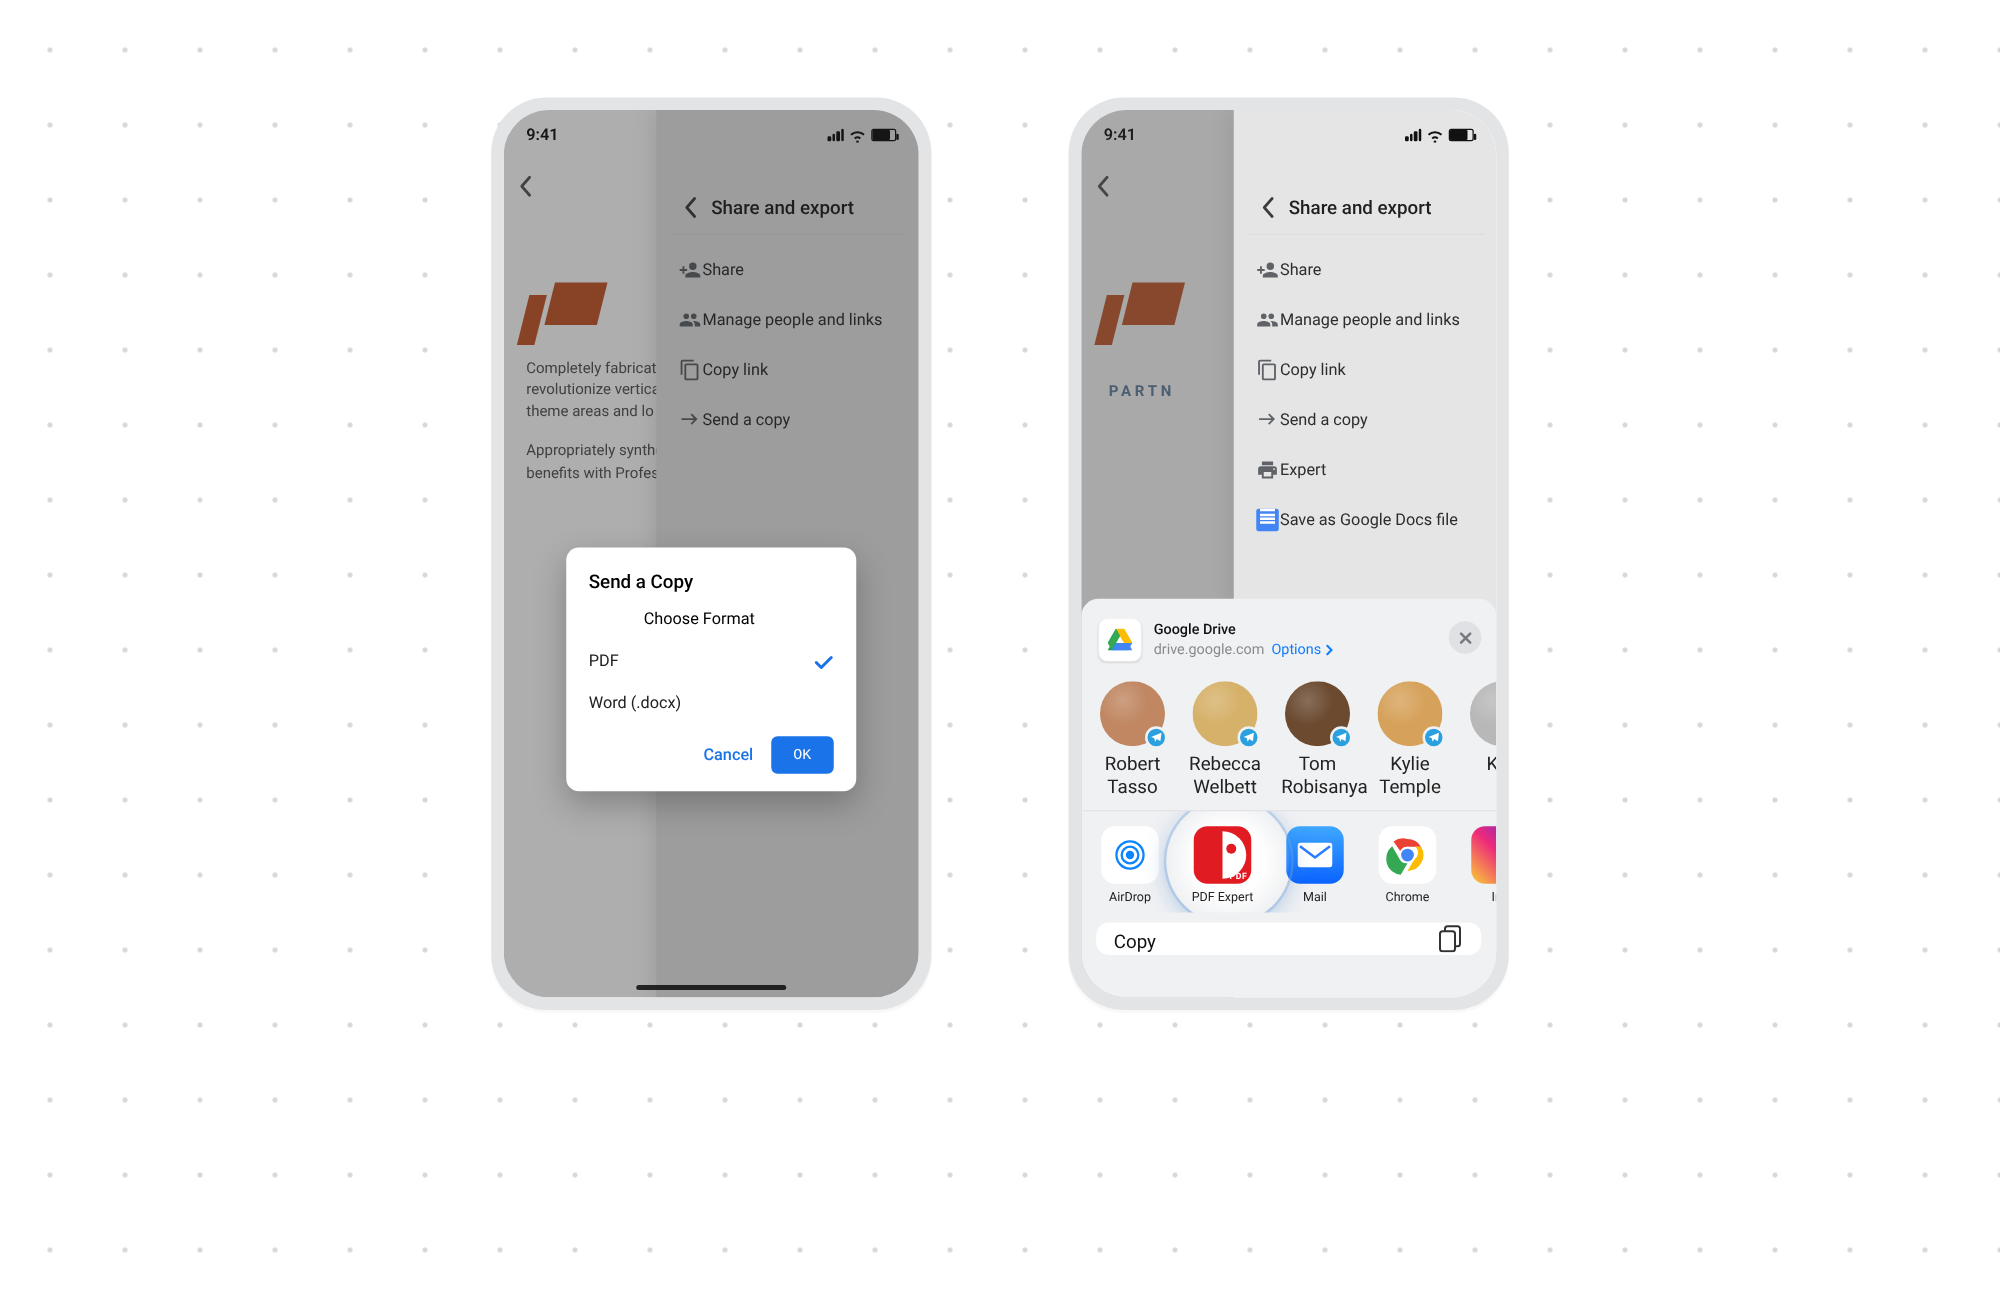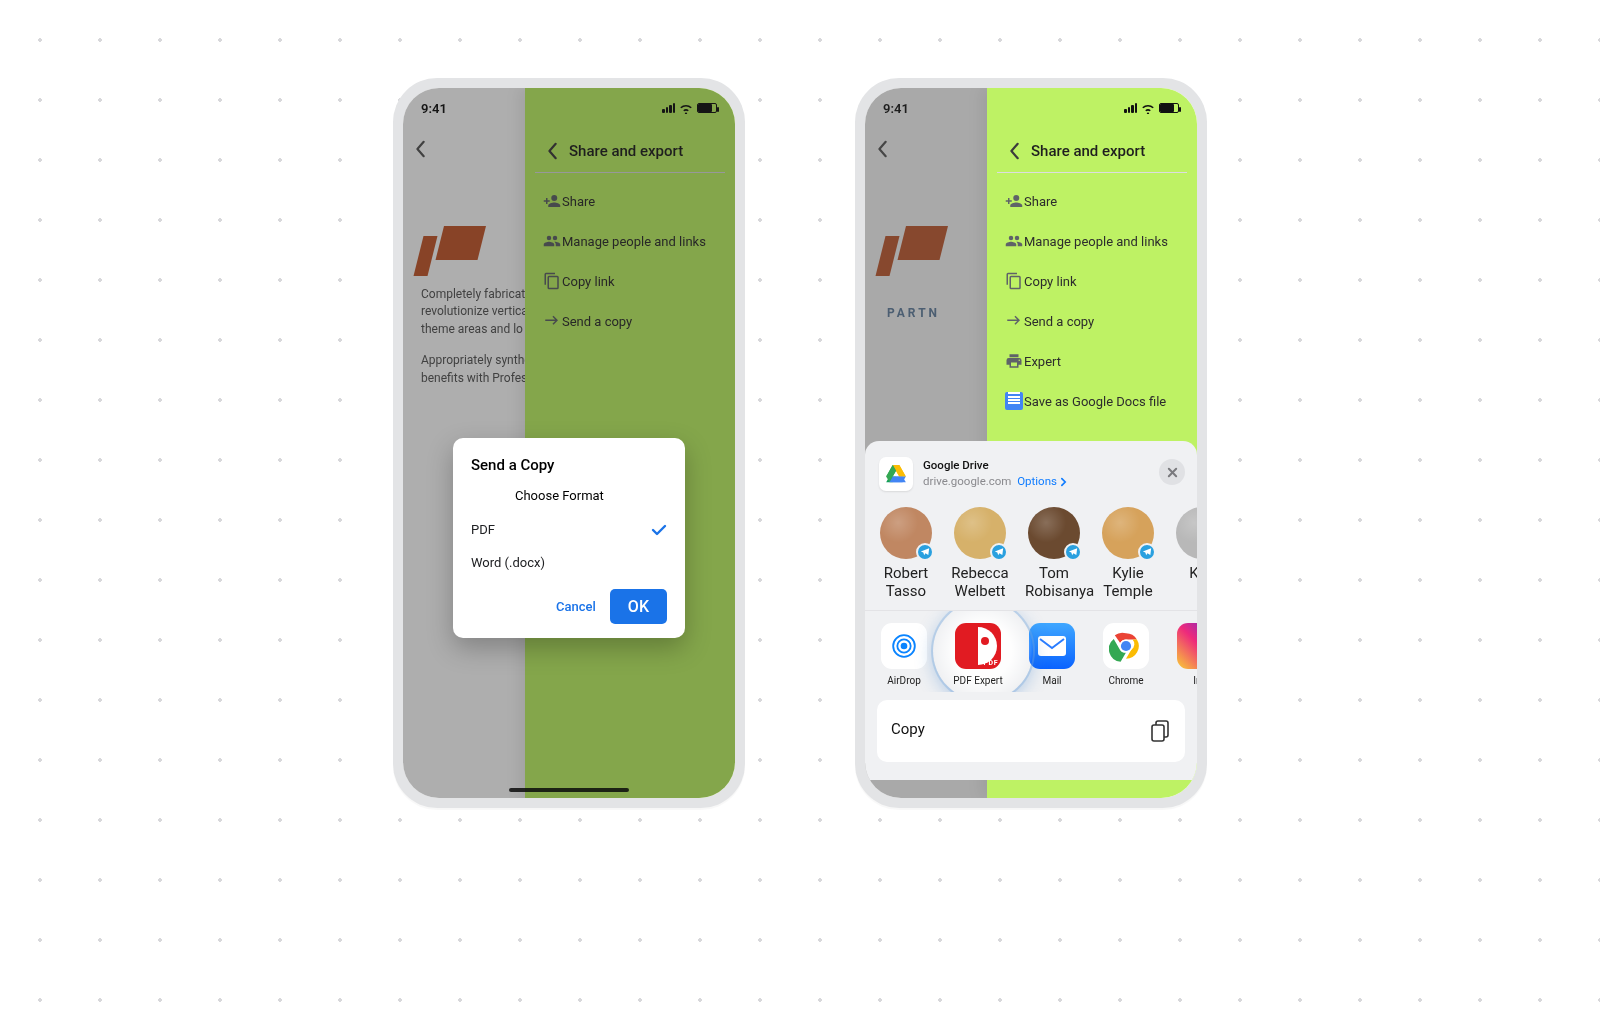--- a/index.html
+++ b/index.html
@@ -68,21 +68,21 @@
   .logo-blocks span{background:#c4582c;}
   .logo-blocks span:first-child{width:14px;height:40px;transform:translateY(10px);}
   .logo-blocks span:last-child{width:42px;height:34px;}
   .partner{ margin:40px 0 0 22px; color:#5f7fa0; letter-spacing:3px; font-weight:700; font-size:12px;}
   .body-text{ margin:20px 18px 0; font-size:12px; line-height:1.45; color:#555; }
   .body-text p{margin-bottom:14px;}
 
   
   .panel {
     position:absolute; top:0; right:0; width: 210px; height:100%;
-    background:#bef264; padding-top:46px;
+    background:#e5e5e5; padding-top:61px;
     box-shadow: -6px 0 14px rgba(0,0,0,.08);
   }
   .panel-header{ display:flex; align-items:center; gap:10px; padding:8px 12px 12px; border-bottom:1px solid #dcdde0; margin:0 10px 8px;}
   .panel-header .title{ font-size:15px; font-weight:500; color:#1f1f1f; }
   .panel-item{ display:flex; align-items:center; gap:1px; padding:11px 18px; font-size:13px; color:#2d2d2d; }
   .panel-item svg, .panel-item .gi { width:18px; height:18px; color:#5f6368; flex-shrink:0; }
 
   
   .dim {
     position:absolute; inset:0; background:rgba(30,30,30,.36); z-index: 8;
@@ -93,30 +93,30 @@
     position:absolute; z-index:10; left:50%; top:350px; transform:translateX(-50%);
     width: 232px; background:#fff; border-radius:10px; padding:18px 18px 14px;
     box-shadow: 0 10px 26px rgba(0,0,0,.25);
   }
   .modal h3{ font-size:15px; font-weight:500; margin-bottom:14px; }
   .modal .sub{ font-size:13px; margin-bottom:10px;margin-left:44px;}
   .opt{ display:flex; justify-content:space-between; align-items:center; padding:9px 0; font-size:13px; color:#202124;}
   .check{ color:#1a73e8; }
   .actions{ display:flex; justify-content:flex-end; gap:14px; margin-top:10px; align-items:center;}
   .btn-text{ color:#1a73e8; font-size:13px; font-weight:500; }
-  .btn-primary{ background:#1a73e8; color:#fff; font-size:16px; font-weight:500; padding:8px 18px; border-radius:5px; }
+  .btn-primary{ background:#1a73e8; color:#fff; font-size:12px; font-weight:500; padding:8px 18px; border-radius:5px;font-family:Liberation Mono, monospace; }
 
   
   .backdrop-dim {
     position:absolute; top:0; left:0; width:122px; height:100%;
     background: rgba(50,50,50,.42); z-index:6;
   }
 
   .sharesheet{
-    position:absolute; left:0; right:0; bottom:18px; z-index:20;
+    position:absolute; left:0; right:0; bottom:0; z-index:20;
     background:#f0f1f3; border-radius:14px 14px 0 0;
     padding:12px 0 10px;
   }
   .ss-header{ display:flex; align-items:center; gap:10px; padding:4px 14px 12px; position:relative;}
   .drive-icon{
     width:34px;height:34px;border-radius:7px;background:#fff;display:flex;align-items:center;justify-content:center;
     box-shadow:0 1px 2px rgba(0,0,0,.1);
   }
   .ss-header .meta{font-size:11.5px; line-height:1.35;}
   .ss-header .meta .t{color:#111;font-weight:500;}
@@ -136,22 +136,22 @@
     position:absolute; left:68px; top:-10px;
     width:100px;height:100px;border-radius:50%;
     background: radial-gradient(circle at center, rgba(255,255,255,.95) 40%, rgba(255,255,255,0) 70%);
     box-shadow: 0 0 0 2px rgba(120,170,220,.35), 0 4px 18px rgba(50,120,200,.35);
     z-index:0;
   }
   .app.pdfexpert{position:relative; z-index:1;}
 
   .ss-actions{ padding:8px 12px 0;}
   .ss-row{
-    background:#fff;border-radius:10px;padding:20px 14px;display:flex;justify-content:space-between;align-items:flex-start;
-    font-size:15px;color:#111;margin-bottom:8px;
+    background:#fff;border-radius:10px;padding:2px 14px;display:flex;justify-content:space-between;align-items:flex-end;
+    font-size:15px;color:#111;margin-bottom:24px;
   }
 
   
   .phone2 .doc-underlay{background:#fff;}
 
   svg{display:block;}
 
   .gi-docs{width:18px;height:18px;background:#4285f4;border-radius:2px;position:relative;}
   .gi-docs::before,.gi-docs::after{content:"";position:absolute;left:3px;right:3px;height:1.5px;background:#fff;}
   .gi-docs::before{top:4px;box-shadow:0 3px 0 #fff,0 6px 0 #fff;}

